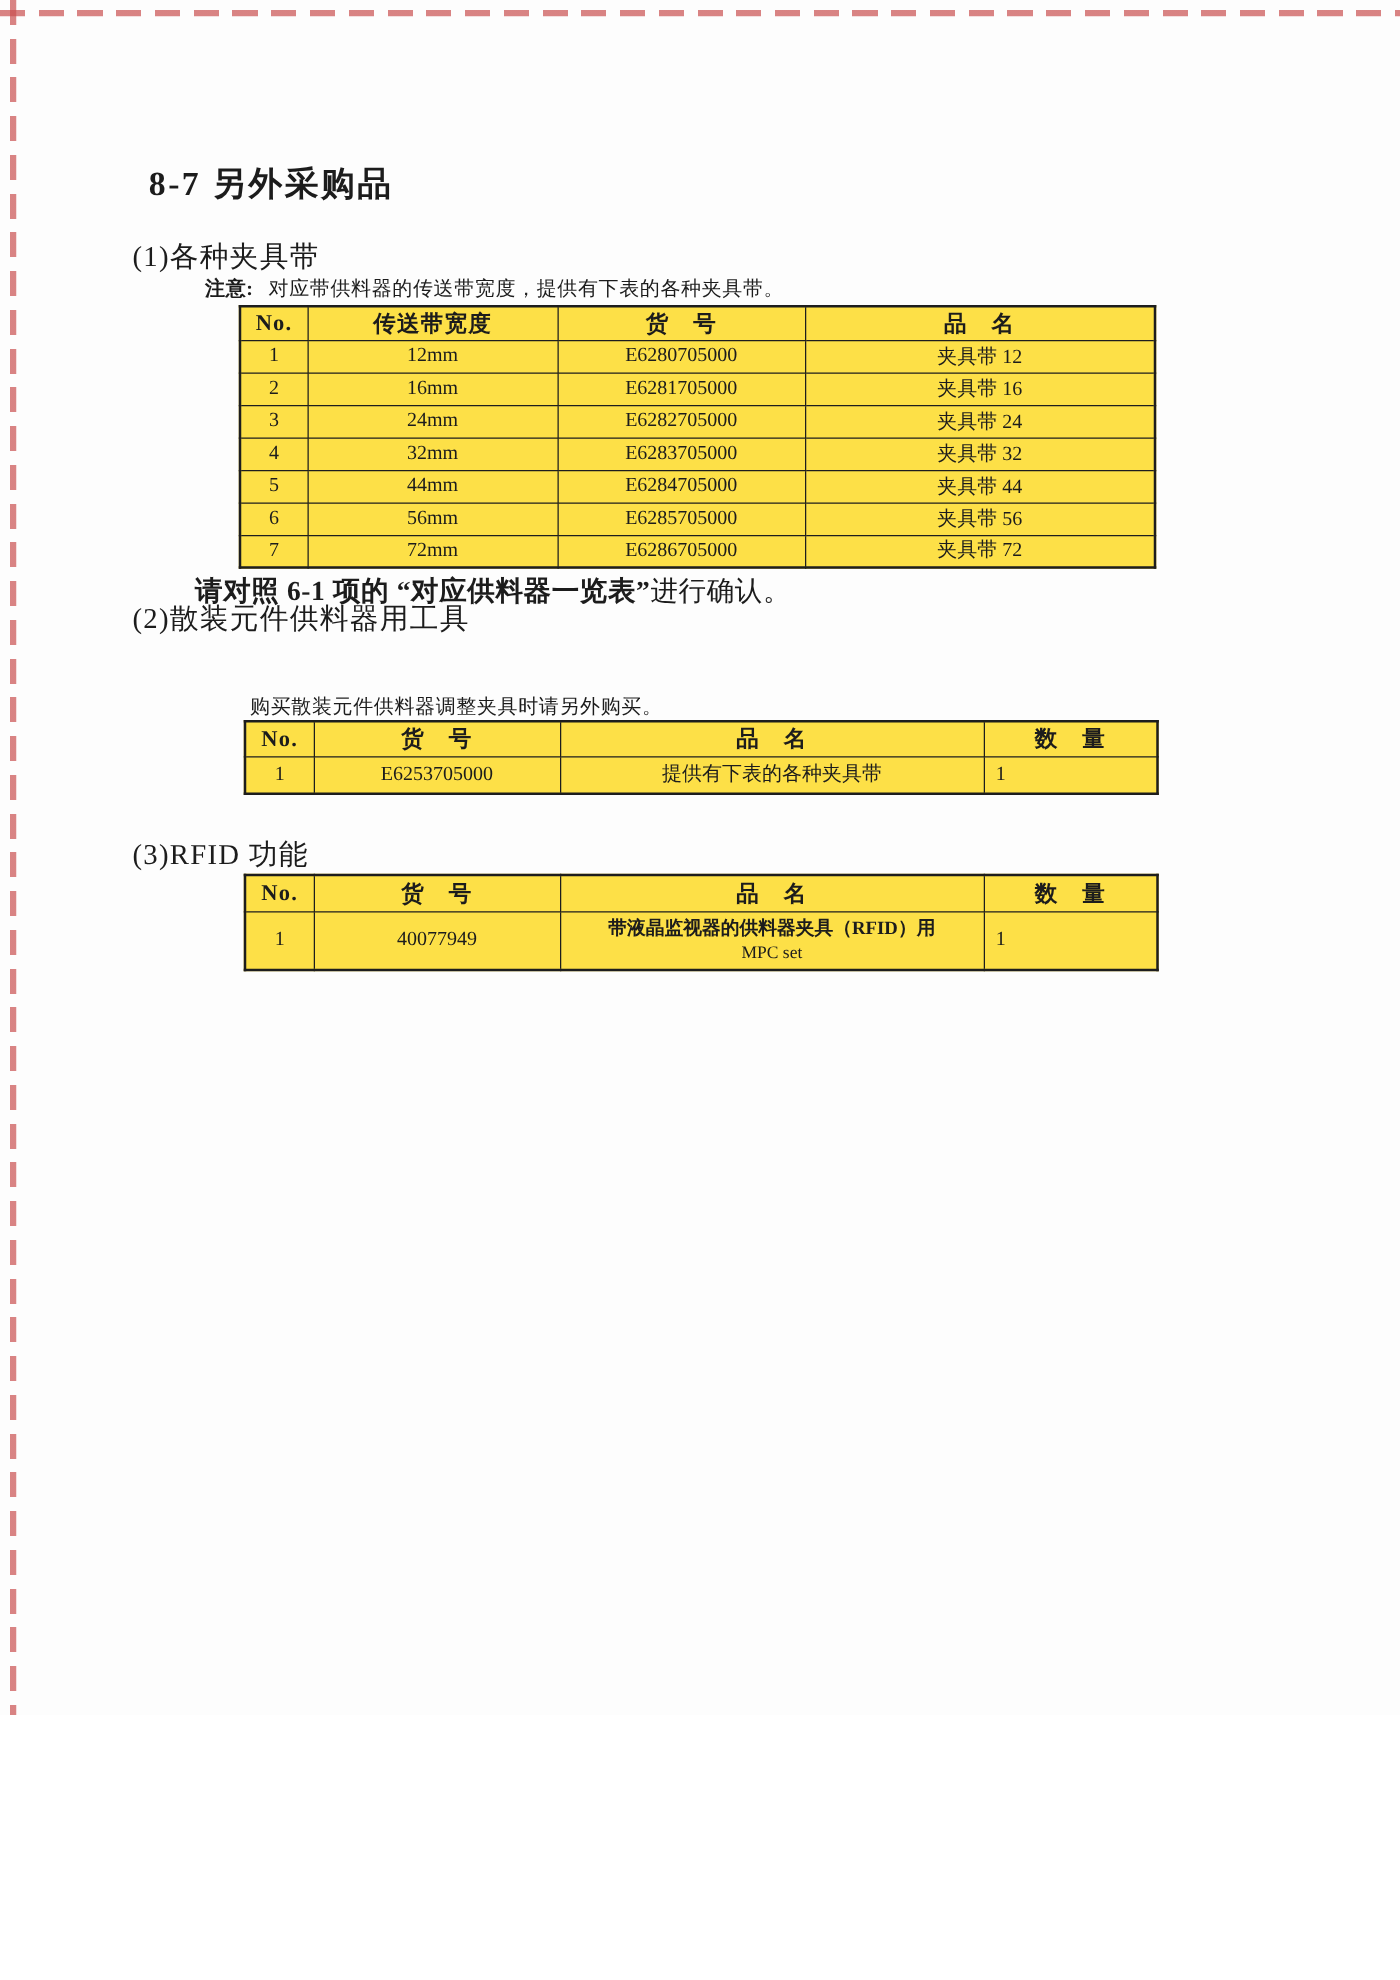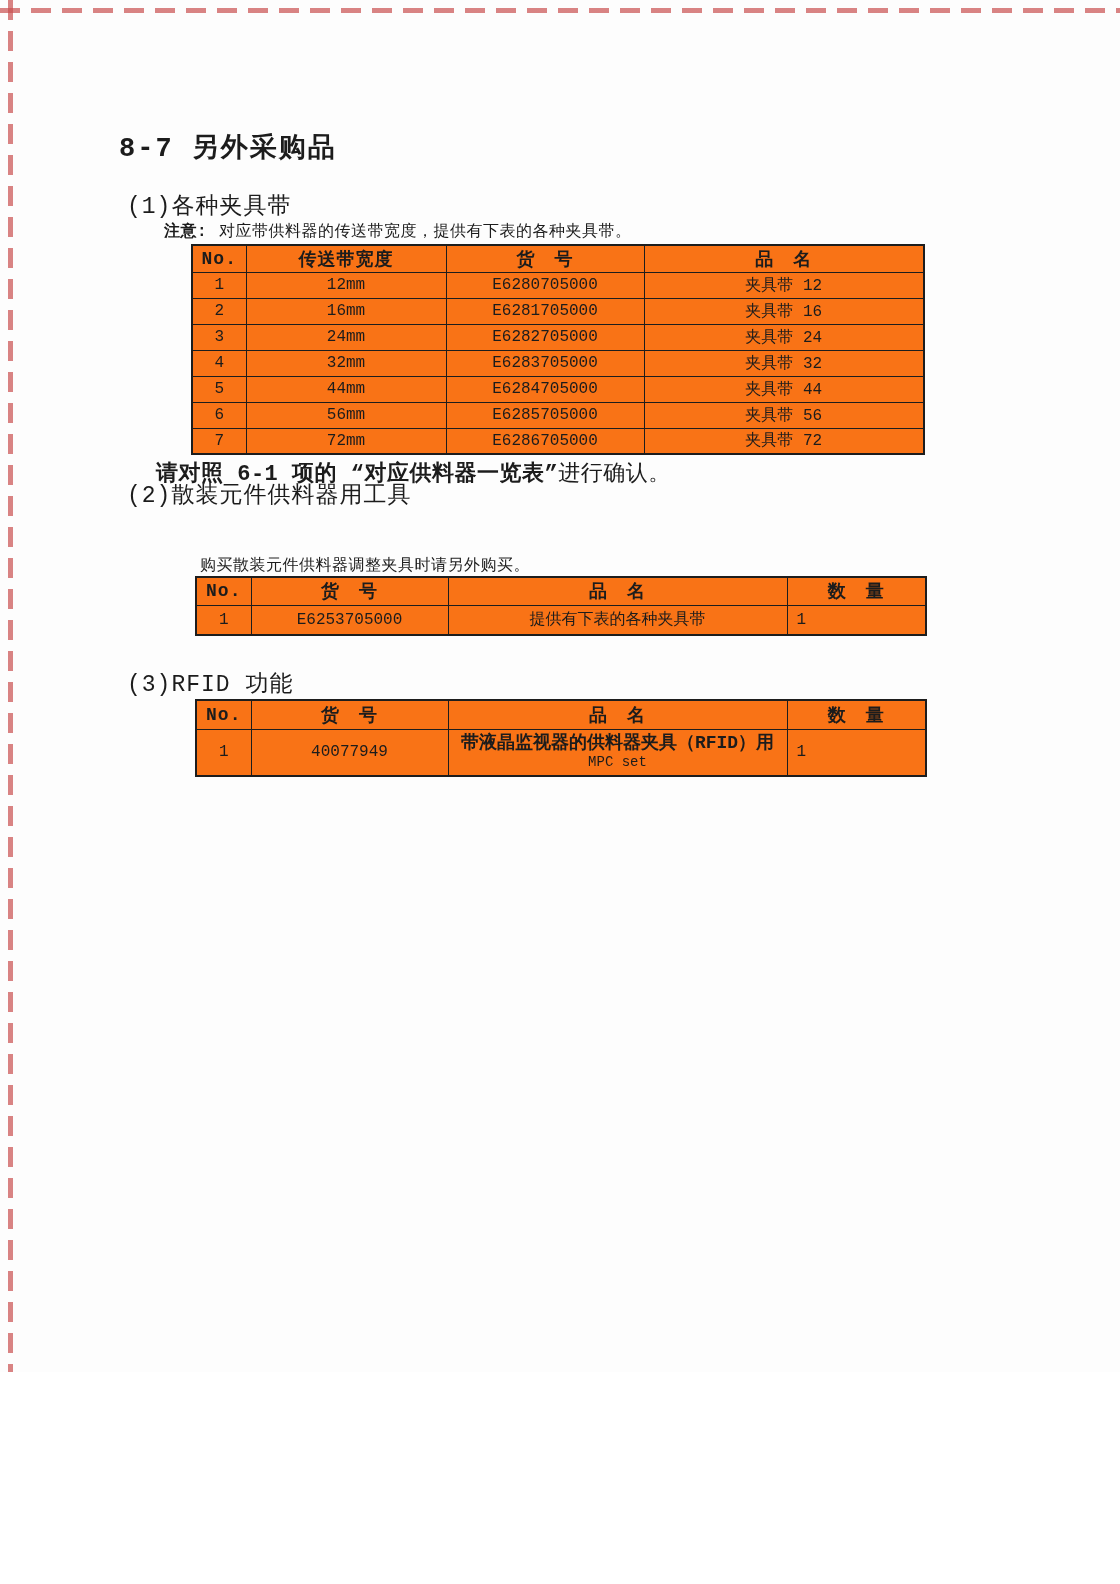--- a/index.html
+++ b/index.html
@@ -1,52 +1,52 @@
 <!DOCTYPE html>
 <html><head>
 <meta charset="utf-8">
 <style>
   html,body{margin:0;padding:0;background:#ffffff;}
   #canvas{
     position:relative;width:1120px;height:1372px;overflow:hidden;
     background:#fdfdfd;color:#1c1c1c;
-    font-family:Liberation Mono, monospace;
+    font-family:Liberation Serif, serif;
   }
   .abs{position:absolute;}
   .dash-top{left:0;top:8px;height:5px;width:1120px;
     background:repeating-linear-gradient(90deg,#c94f4f 0 20px,transparent 20px 31px);
     opacity:.7;}
   .dash-left{left:8px;top:0;width:5px;height:1584px;
     background:repeating-linear-gradient(180deg,#c94f4f 0 20px,transparent 20px 31px);
     opacity:.7;}
   .doc-title{left:119px;top:129px;font-size:27px;font-weight:700;letter-spacing:2px;}
-  .sec-heading{font-size:23px;font-weight:500;letter-spacing:1px;margin-left:21px;}
+  .sec-heading{font-size:23px;font-weight:500;letter-spacing:1px;}
   .h1{left:106px;top:190px;}
   .h2{left:106px;top:479px;}
   .h3{left:106px;top:668px;}
   .note{font-size:16px;letter-spacing:.5px;white-space:nowrap;}
   .note .lbl{font-weight:700;margin-right:12px;}
   .n1{left:164px;top:221px;}
   .n2a{left:164px;top:533px;}
   .n2b{left:200px;top:555px;}
   .confirm{left:156px;top:458px;font-size:22px;font-weight:700;letter-spacing:.5px;white-space:nowrap;}
   .confirm .tail{font-weight:400;}
-  table{border-collapse:collapse;table-layout:fixed;position:absolute;background:#f97316;}
+  table{border-collapse:collapse;table-layout:fixed;position:absolute;background:#fde047;}
   table{border:2px solid #1d1d1d;}
   th,td{border:1px solid #1d1d1d;overflow:hidden;white-space:nowrap;vertical-align:middle;padding:0;}
   th{font-size:18px;font-weight:700;text-align:center;letter-spacing:1px;}
   td{font-size:16px;text-align:center;}
   td.qty{text-align:left;padding-left:9px;}
   .t1{left:191px;top:244px;width:732px;}
   .t1 tr.hdr{height:27px;} .t1 tr{height:26px;}
   .t2{left:195px;top:576px;width:730px;}
   .t2 tr.hdr{height:28px;} .t2 tr{height:30px;}
   .t3{left:195px;top:699px;width:730px;}
   .t3 tr.hdr{height:29px;} .t3 tr{height:47px;}
-  .name2line div.l1{font-size:18px;font-weight:600;line-height:20px;}
+  .name2line div.l1{font-size:15px;font-weight:600;line-height:20px;}
   .name2line div.l2{font-size:14px;font-weight:400;line-height:19px;}
   .pagenum{left:0;top:1461px;width:1120px;text-align:center;font-size:19px;letter-spacing:1px;}
 </style>
 </head>
 <body>
 
 <div id="canvas">
 
   <div class="abs dash-top"></div>
   <div class="abs dash-left"></div>

